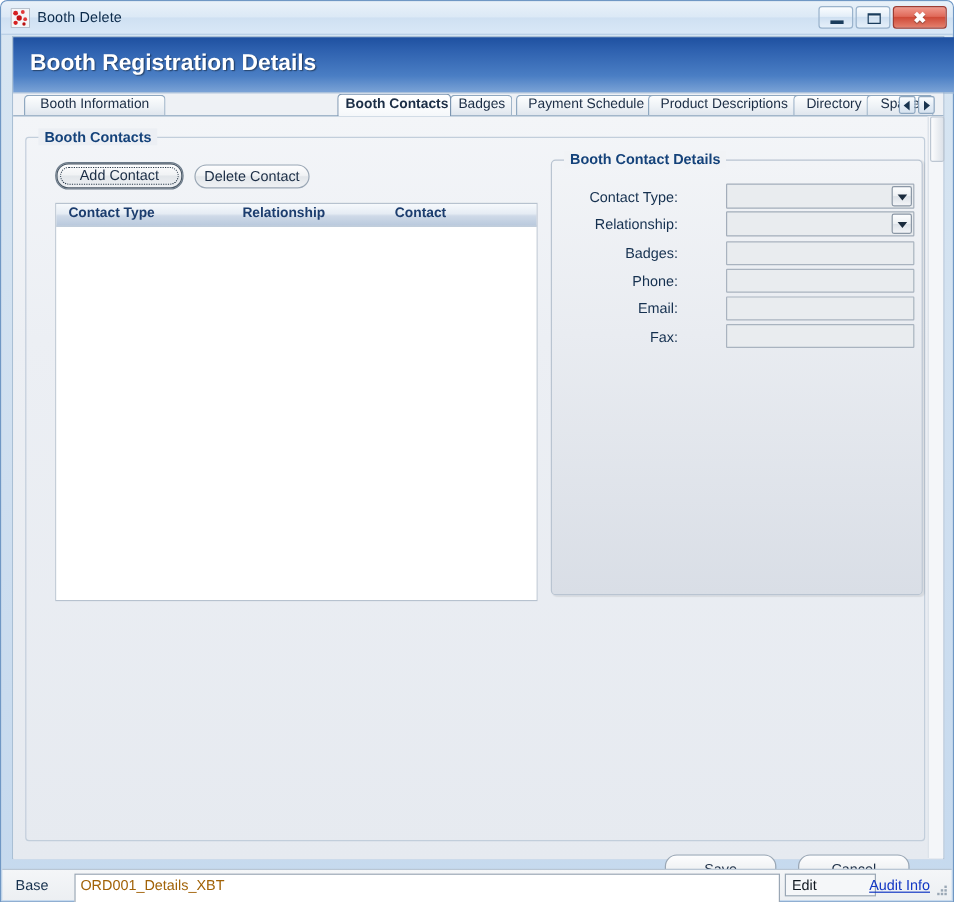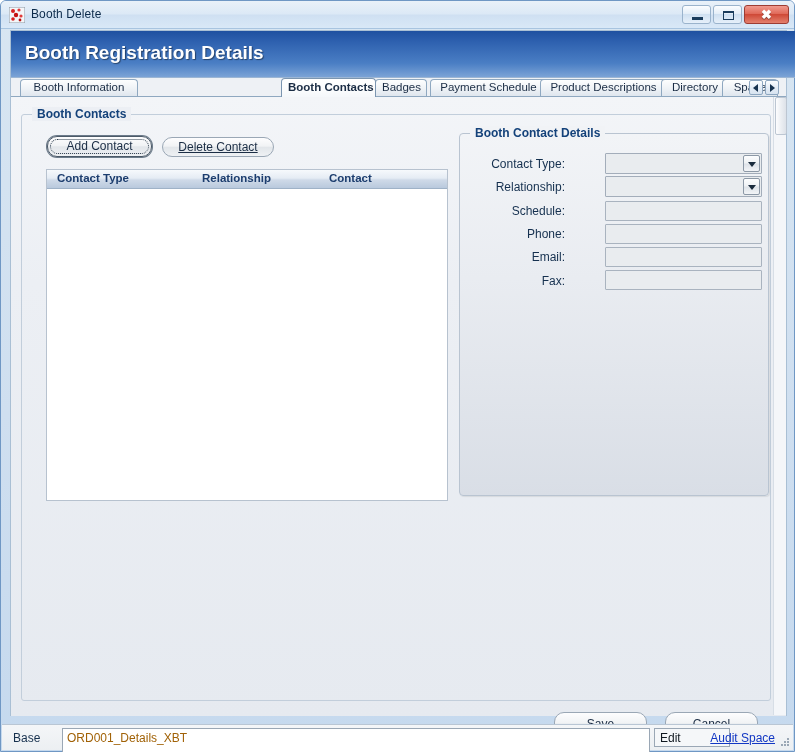--- a/index.html
+++ b/index.html
@@ -441,21 +441,21 @@
     <div class="tabpanel">
 
       <div class="groupbox" id="grp-contacts">
         <div class="gb-title">Booth Contacts</div>
 
         <div class="btn focused" style="left:25px;top:21px;width:105px;height:21px;line-height:19px;">
           <span class="focusring"></span>
           <span>Add Contact</span>
         </div>
 
-        <div class="btn" style="left:140px;top:22px;width:112px;height:20px;line-height:18px;text-decoration:underline;">
+        <div class="btn" style="left:140px;top:22px;width:96px;height:20px;line-height:18px;">
           <span>Delete Contact</span>
         </div>
 
         <div class="grid">
           <div class="grid-head">
             <div class="col" style="left:10px;">Contact Type</div>
             <div class="col" style="left:155px;">Relationship</div>
             <div class="col" style="left:282px;">Contact</div>
           </div>
           <div style="position:absolute;left:0;top:19px;right:0;bottom:0;background:#ffffff;"></div>
@@ -471,21 +471,21 @@
               </span>
           </div>
 
           <div class="fld-label" style="left:10px;top:46px;width:95px;">Relationship:</div>
           <div class="fld-combo" style="left:145px;top:42px;width:157px;">
             <span class="combo-btn">
                 <span class="car"></span>
               </span>
           </div>
 
-          <div class="fld-label" style="left:10px;top:70px;width:95px;">Schedule:</div>
+          <div class="fld-label" style="left:10px;top:70px;width:95px;">Badges:</div>
           <div class="fld-input" style="left:145px;top:67px;width:157px;"></div>
 
           <div class="fld-label" style="left:10px;top:93px;width:95px;">Phone:</div>
           <div class="fld-input" style="left:145px;top:90px;width:157px;"></div>
 
           <div class="fld-label" style="left:10px;top:116px;width:95px;">Email:</div>
           <div class="fld-input" style="left:145px;top:113px;width:157px;"></div>
 
           <div class="fld-label" style="left:10px;top:140px;width:95px;">Fax:</div>
           <div class="fld-input" style="left:145px;top:136px;width:157px;"></div>
@@ -503,21 +503,21 @@
     <div class="vscroll">
       <div class="thumb"></div>
     </div>
 
   </div>
 
   <div class="statusbar">
     <div class="sb-label">Base</div>
     <div class="sb-field">ORD001_Details_XBT</div>
     <div class="sb-cell" style="left:652px;width:76px;">Edit</div>
-    <div class="sb-link">Audit Space</div>
+    <div class="sb-link">Audit Info</div>
     <div class="grip">
       <i style="left:8px;top:2px;"></i>
       <i style="left:5px;top:5px;"></i>
         <i style="left:8px;top:5px;"></i>
       <i style="left:2px;top:8px;"></i>
         <i style="left:5px;top:8px;"></i>
         <i style="left:8px;top:8px;"></i>
     </div>
   </div>
 

